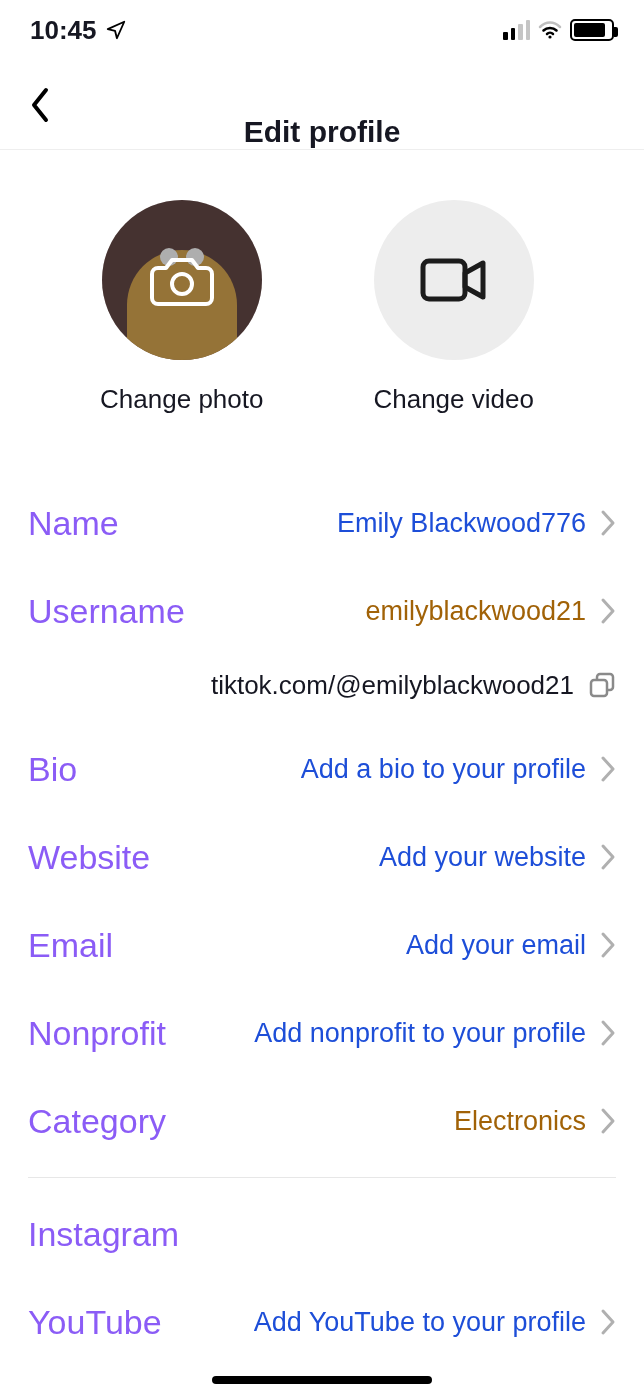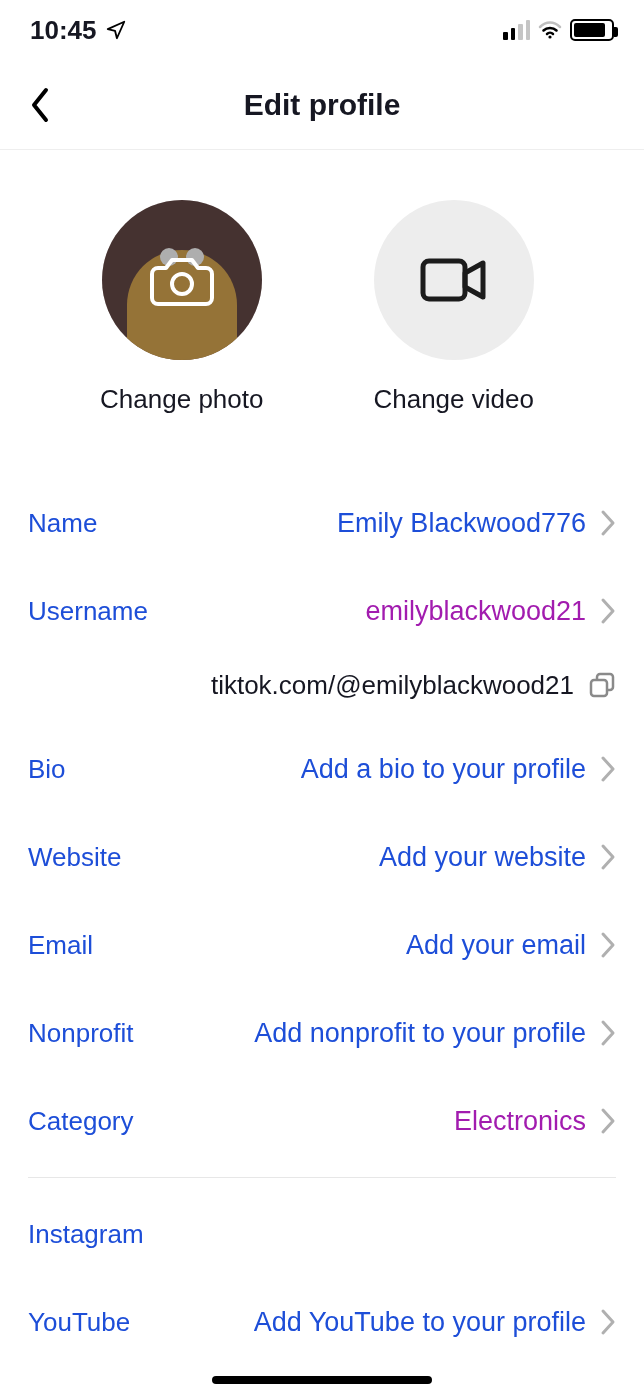--- a/index.html
+++ b/index.html
@@ -40,21 +40,21 @@
     content:""; position:absolute; right:-6px; top:6px; width:4px; height:10px;
     background:#000; border-radius:0 2px 2px 0;
   }
   .battery-fill{ background:#000; height:100%; width:85%; border-radius:2px;}
 
   
   .nav-header {
     height: 90px;
     position: relative;
     display:flex;
-    align-items:center;
+    align-items:flex-end;
     justify-content:center;
     border-bottom: 1px solid #eee;
   }
   .back-btn {
     position:absolute; left:20px; top:50%; transform:translateY(-50%);
     width:40px; height:40px; display:flex; align-items:center; justify-content:center;
     cursor:pointer;
   }
   .back-btn svg{width:24px;height:36px;display:block;}
   .nav-title { font-size: 30px; font-weight:700; }
@@ -90,23 +90,23 @@
   .video-circle{ background:#ededed; }
   .video-icon svg{ width:70px; height:50px; display:block;}
   .media-label{ font-size:26px; font-weight:400; color:#161722;}
 
   
   .list{ padding: 24px 28px 0 28px; }
   .row{
     display:flex; align-items:center; justify-content:space-between;
     min-height:88px; cursor:pointer;
   }
-  .row-label{ font-size:26px; color:#1d4ed8; flex:0 0 auto;}
+  .row-label{ font-size:34px; color:#8b5cf6; flex:0 0 auto;}
   .row-right{ display:flex; align-items:center; gap:14px; overflow:hidden; }
-  .row-value{ font-size:27px; color:#a21caf; text-align:right; white-space:nowrap;}
+  .row-value{ font-size:27px; color:#a16207; text-align:right; white-space:nowrap;}
   .placeholder{ color:#1d4ed8; }
   .chevron svg{ width:16px; height:28px; display:block; flex:0 0 auto;}
   .copy-icon svg{ width:28px; height:28px; display:block;}
 
   .url-row{
     display:flex; align-items:center; justify-content:flex-end;
     gap:14px; min-height:70px; cursor:pointer; padding-bottom:10px;
   }
   .url-text{ font-size:26px; color:#161722;margin-left:24px;}
 

